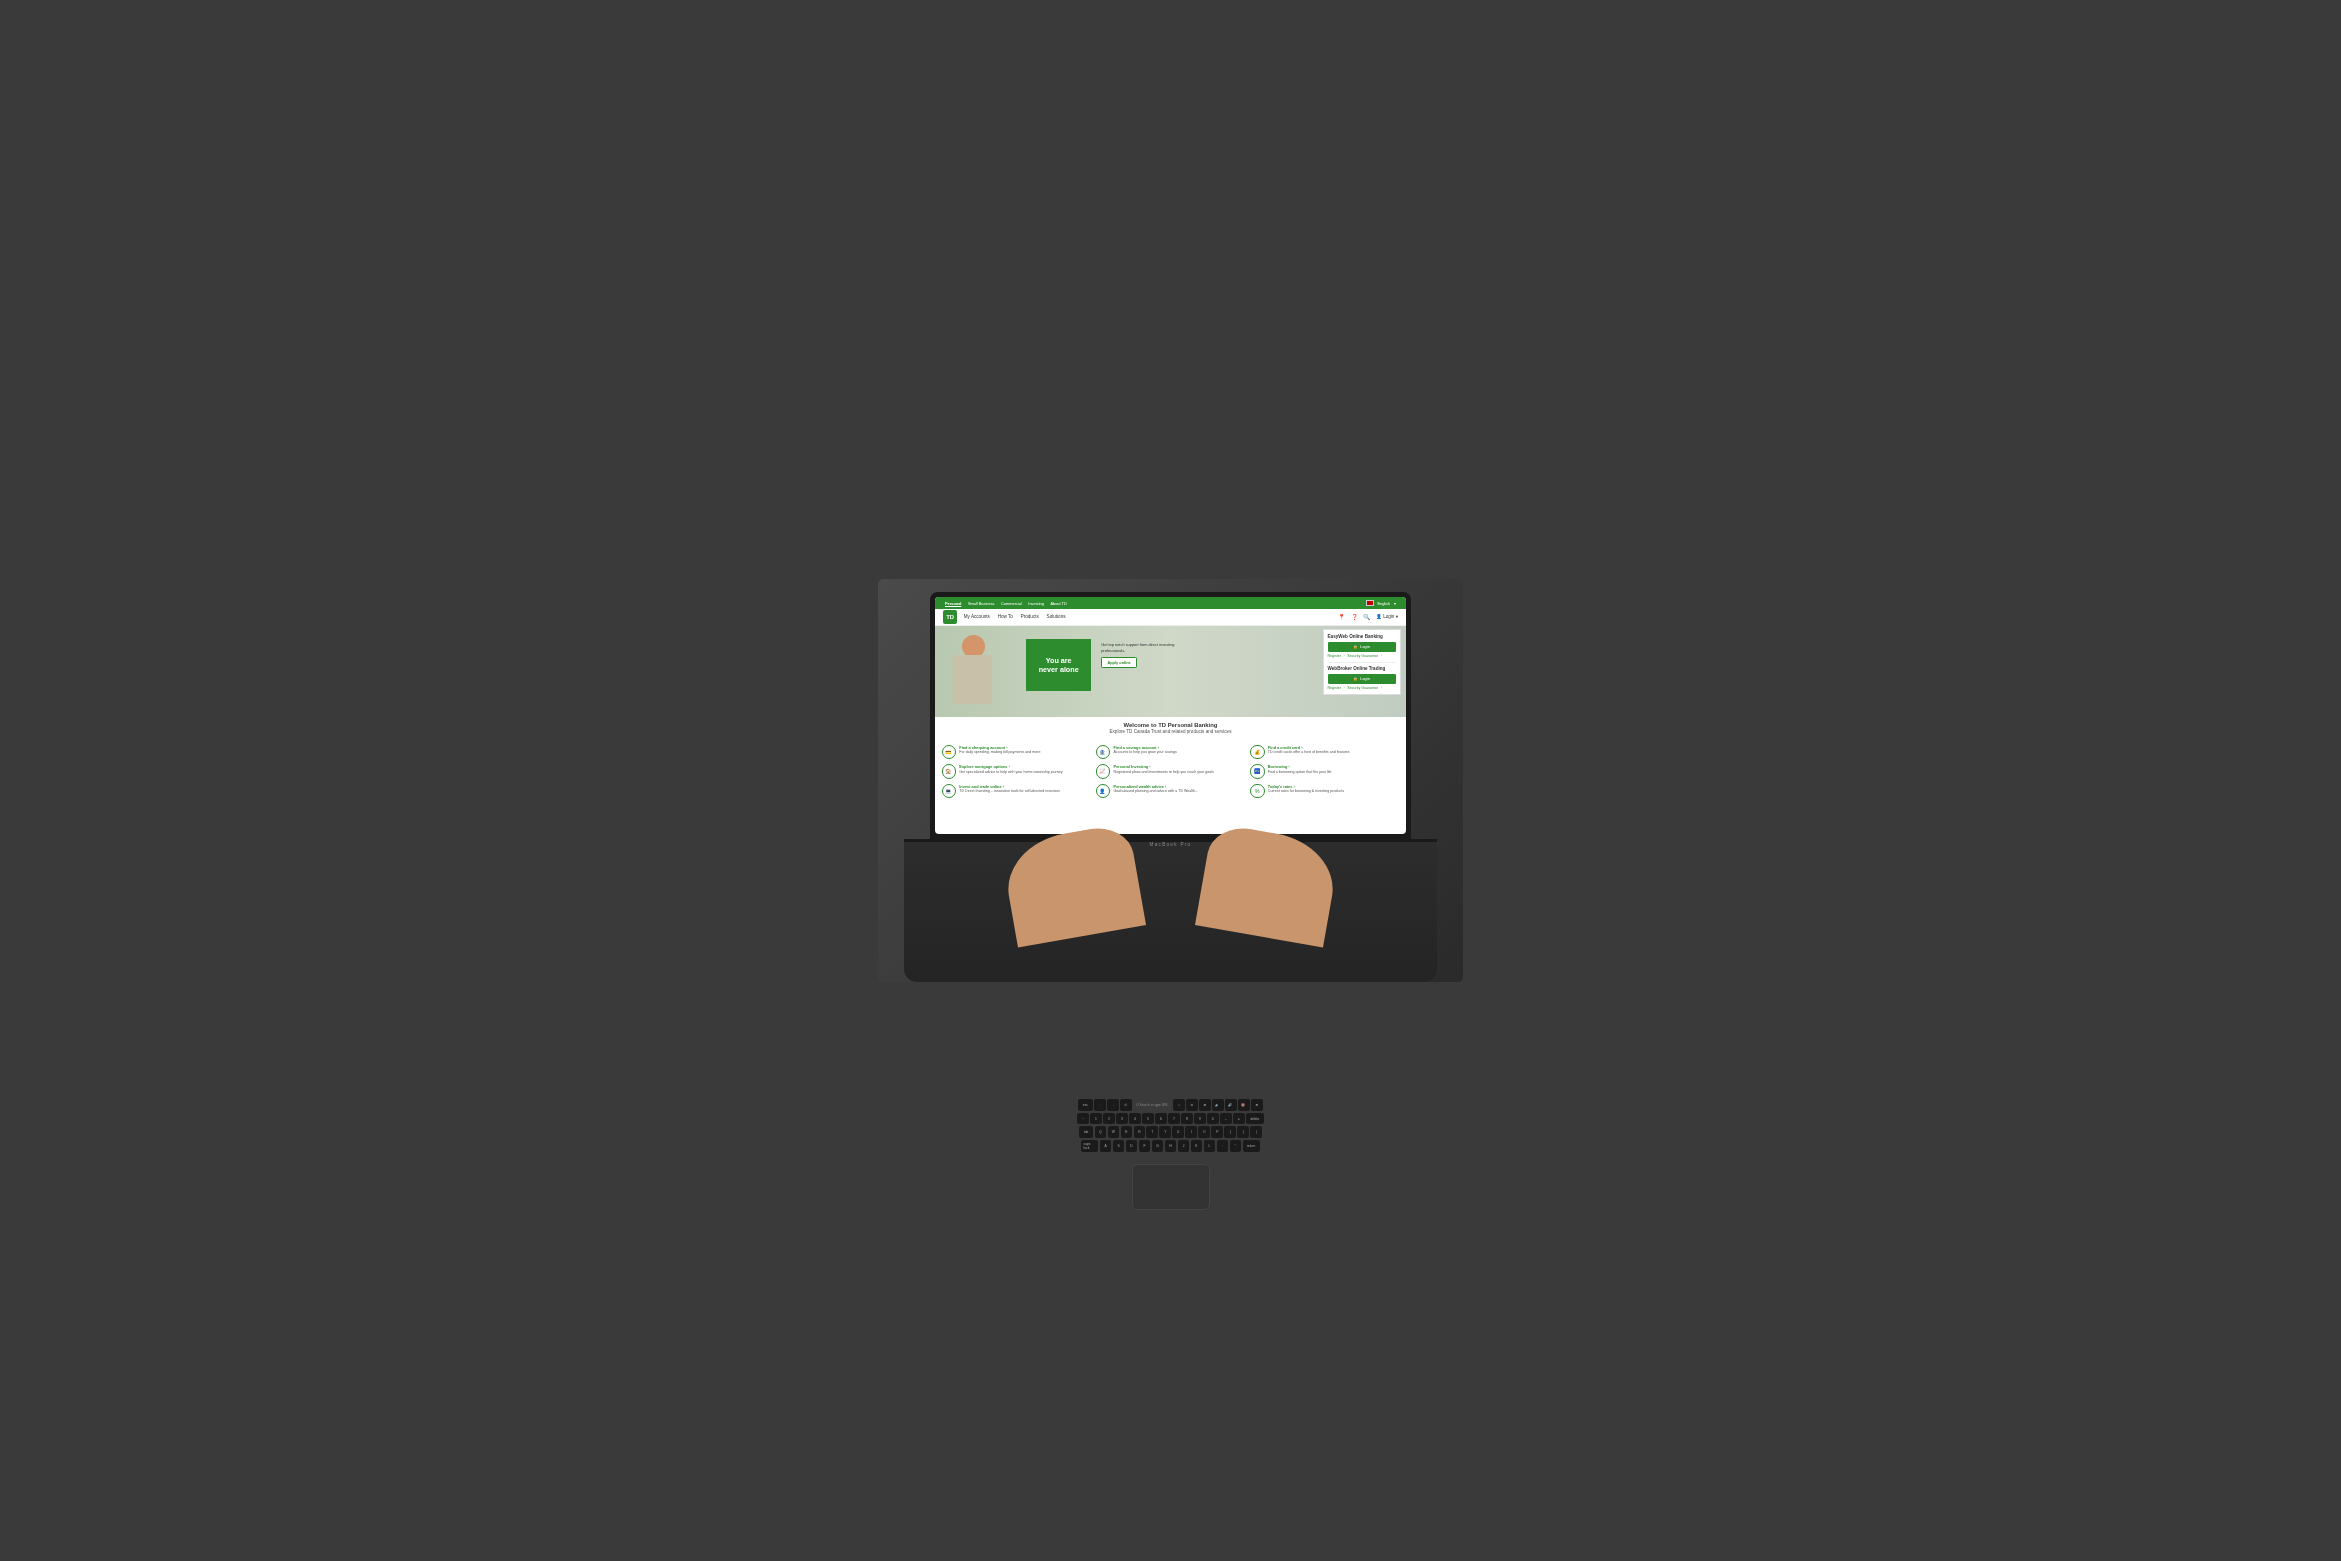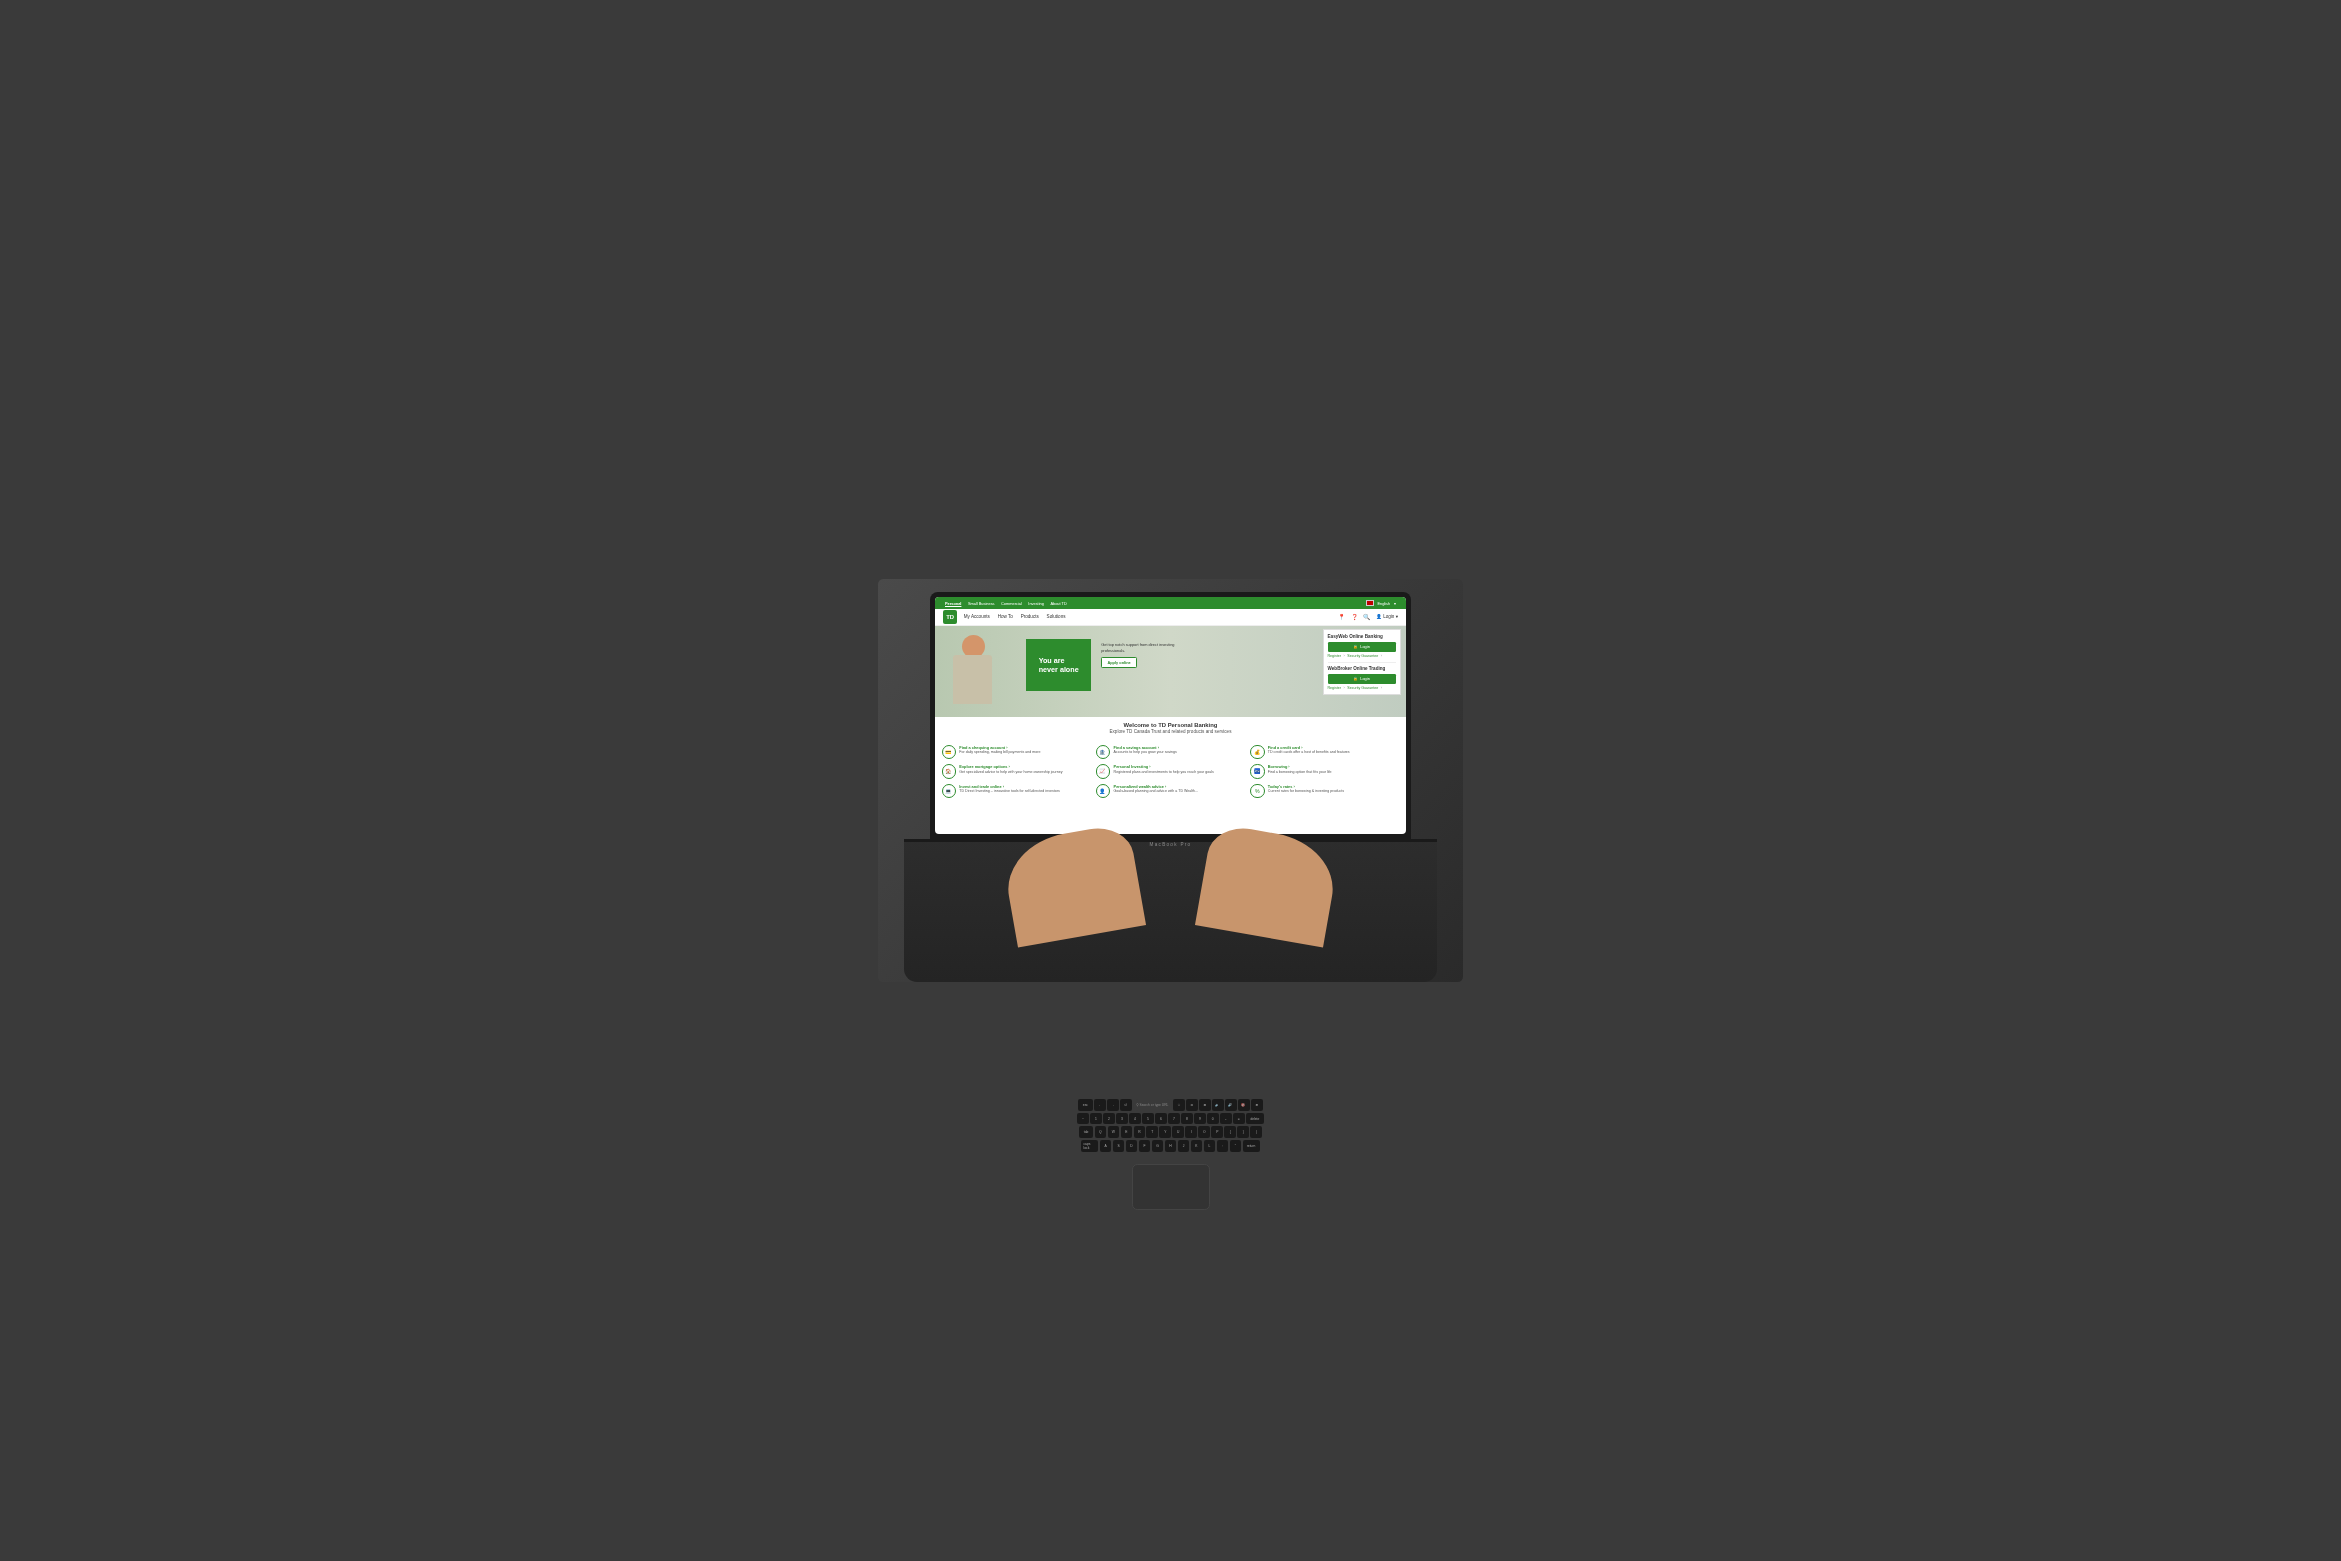--- a/index.html
+++ b/index.html
@@ -353,21 +353,21 @@
       align-items: center;
       justify-content: center;
       padding: 5.2px;
     }
 
     .hero-text {
       color: white;
       font-size: 7.2px;
       font-weight: bold;
       line-height: 1.3;
-      text-align: left;
+      text-align: center;
     }
 
     .hero-tagline {
       position: absolute;
       left: 166px;
       top: 16.3px;
       width: 78px;
     }
 
     .hero-tagline p {

